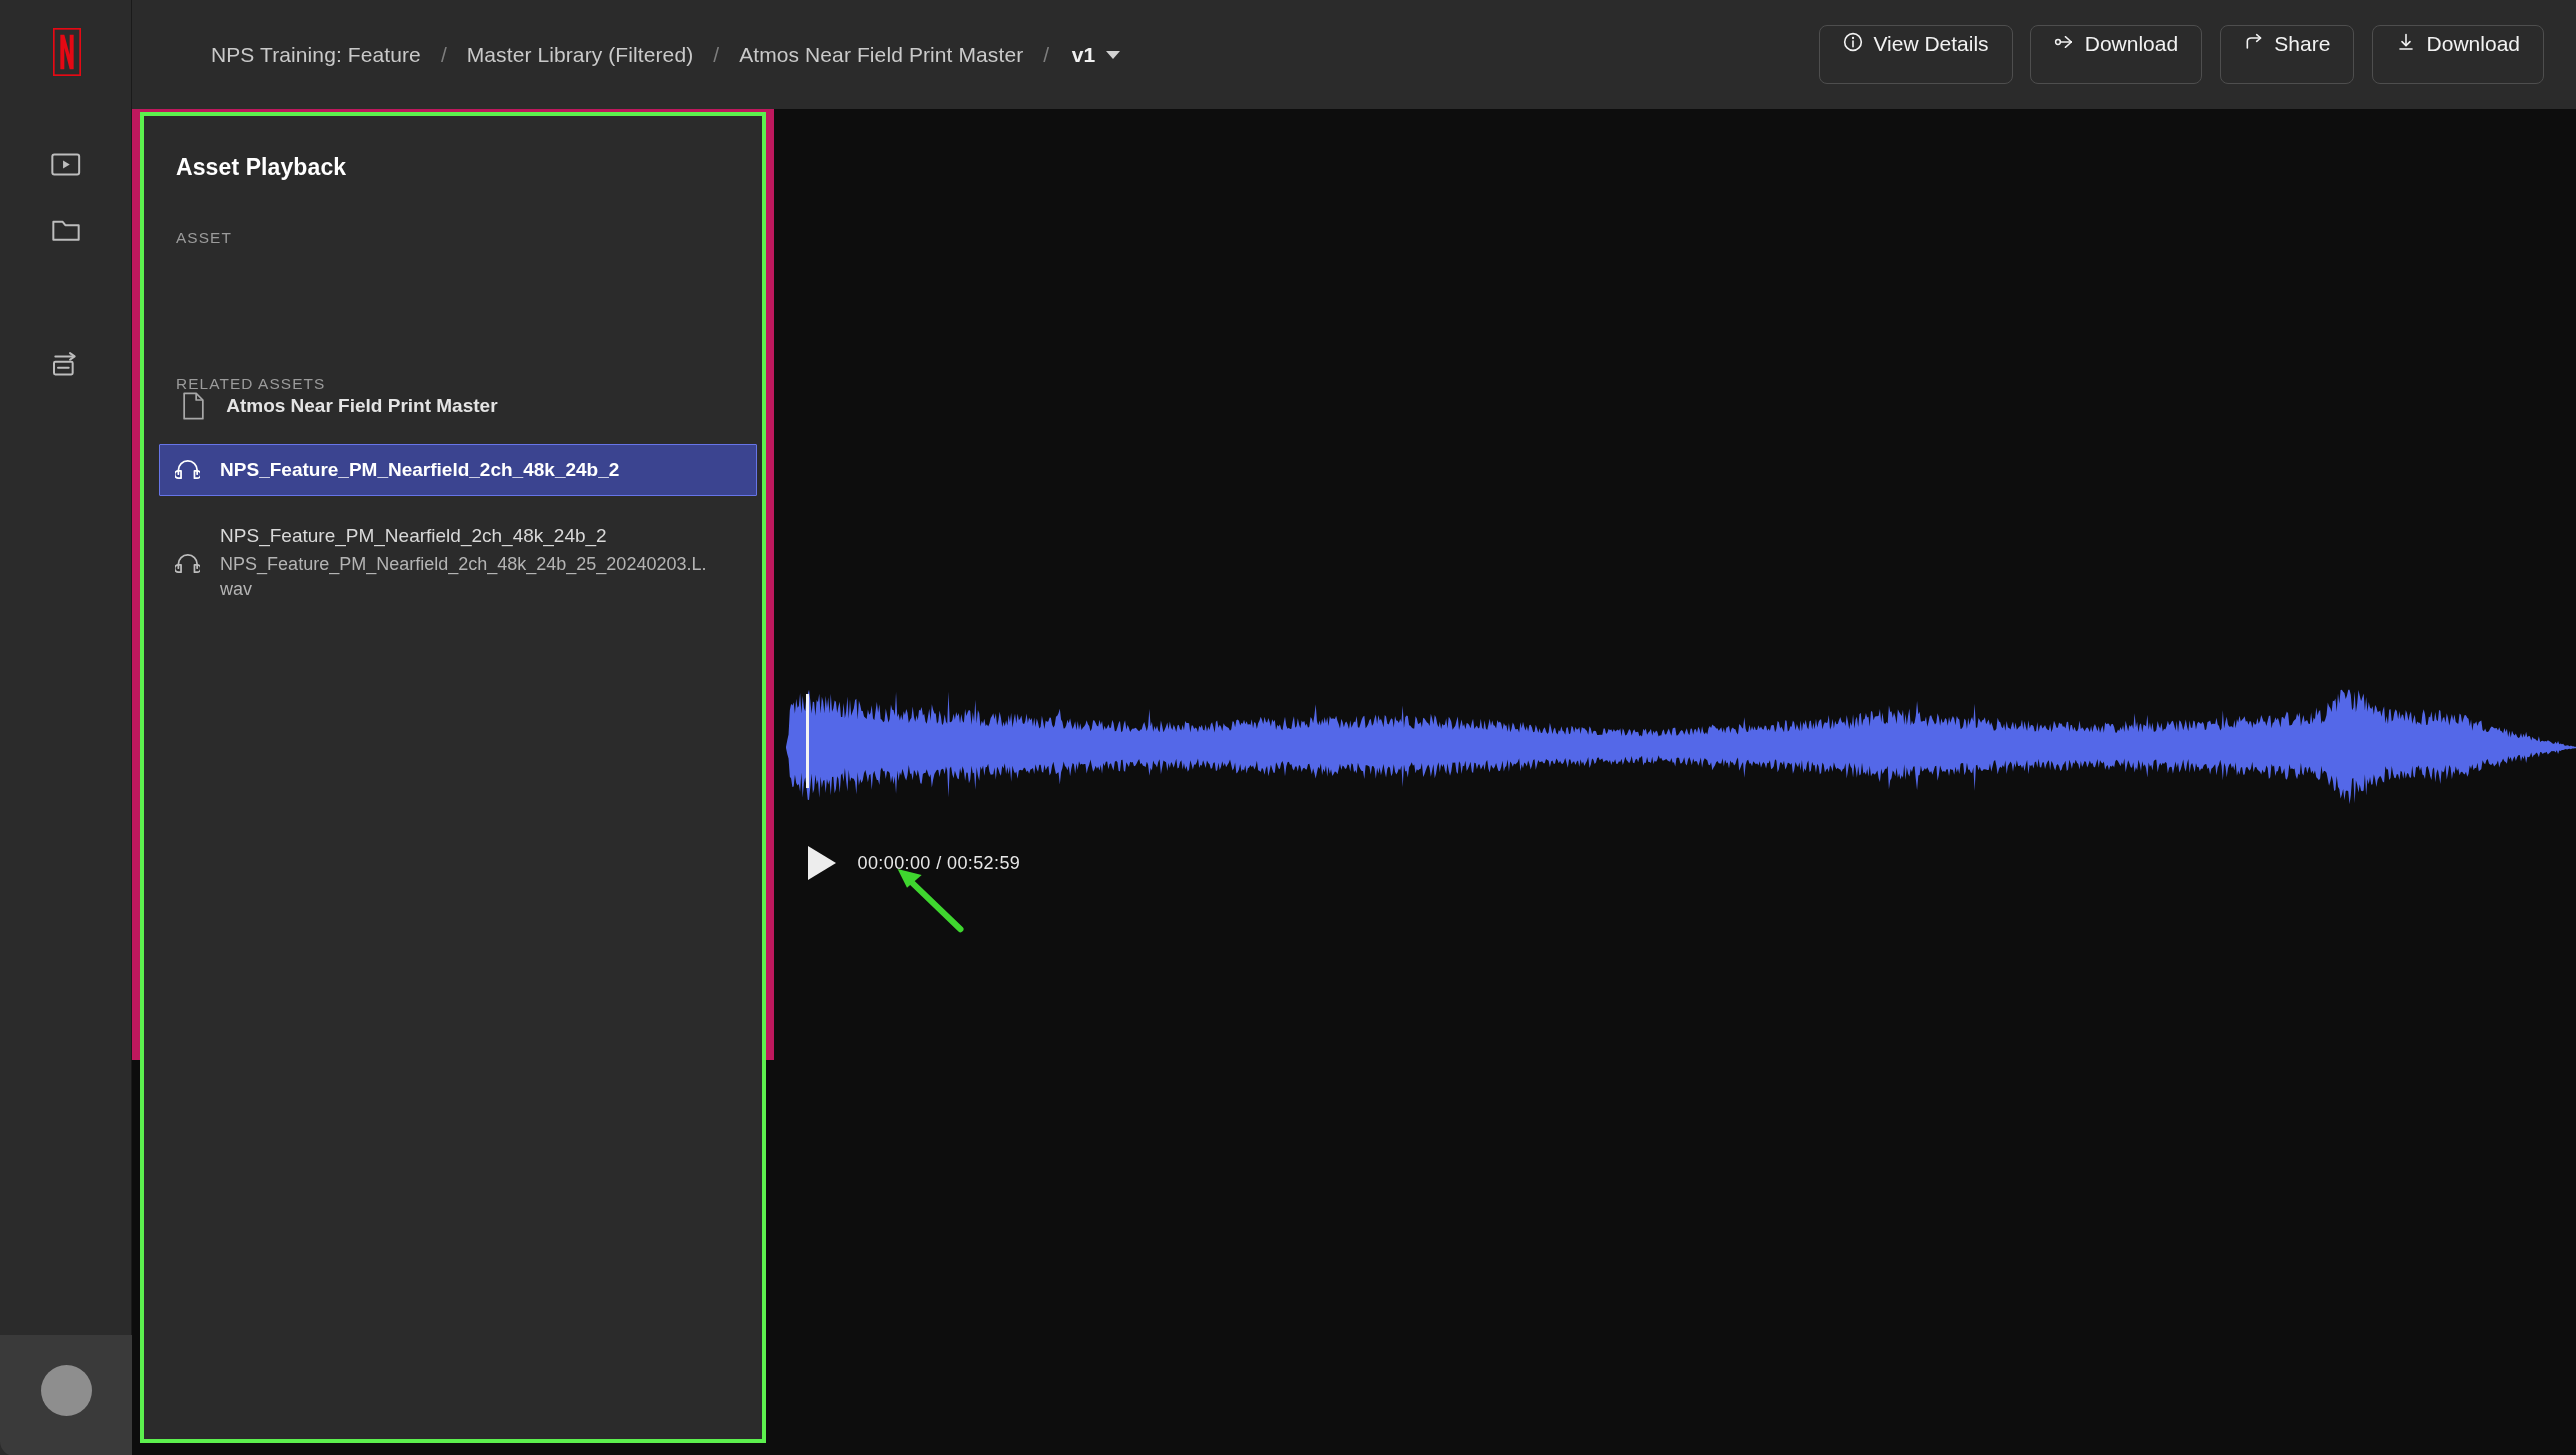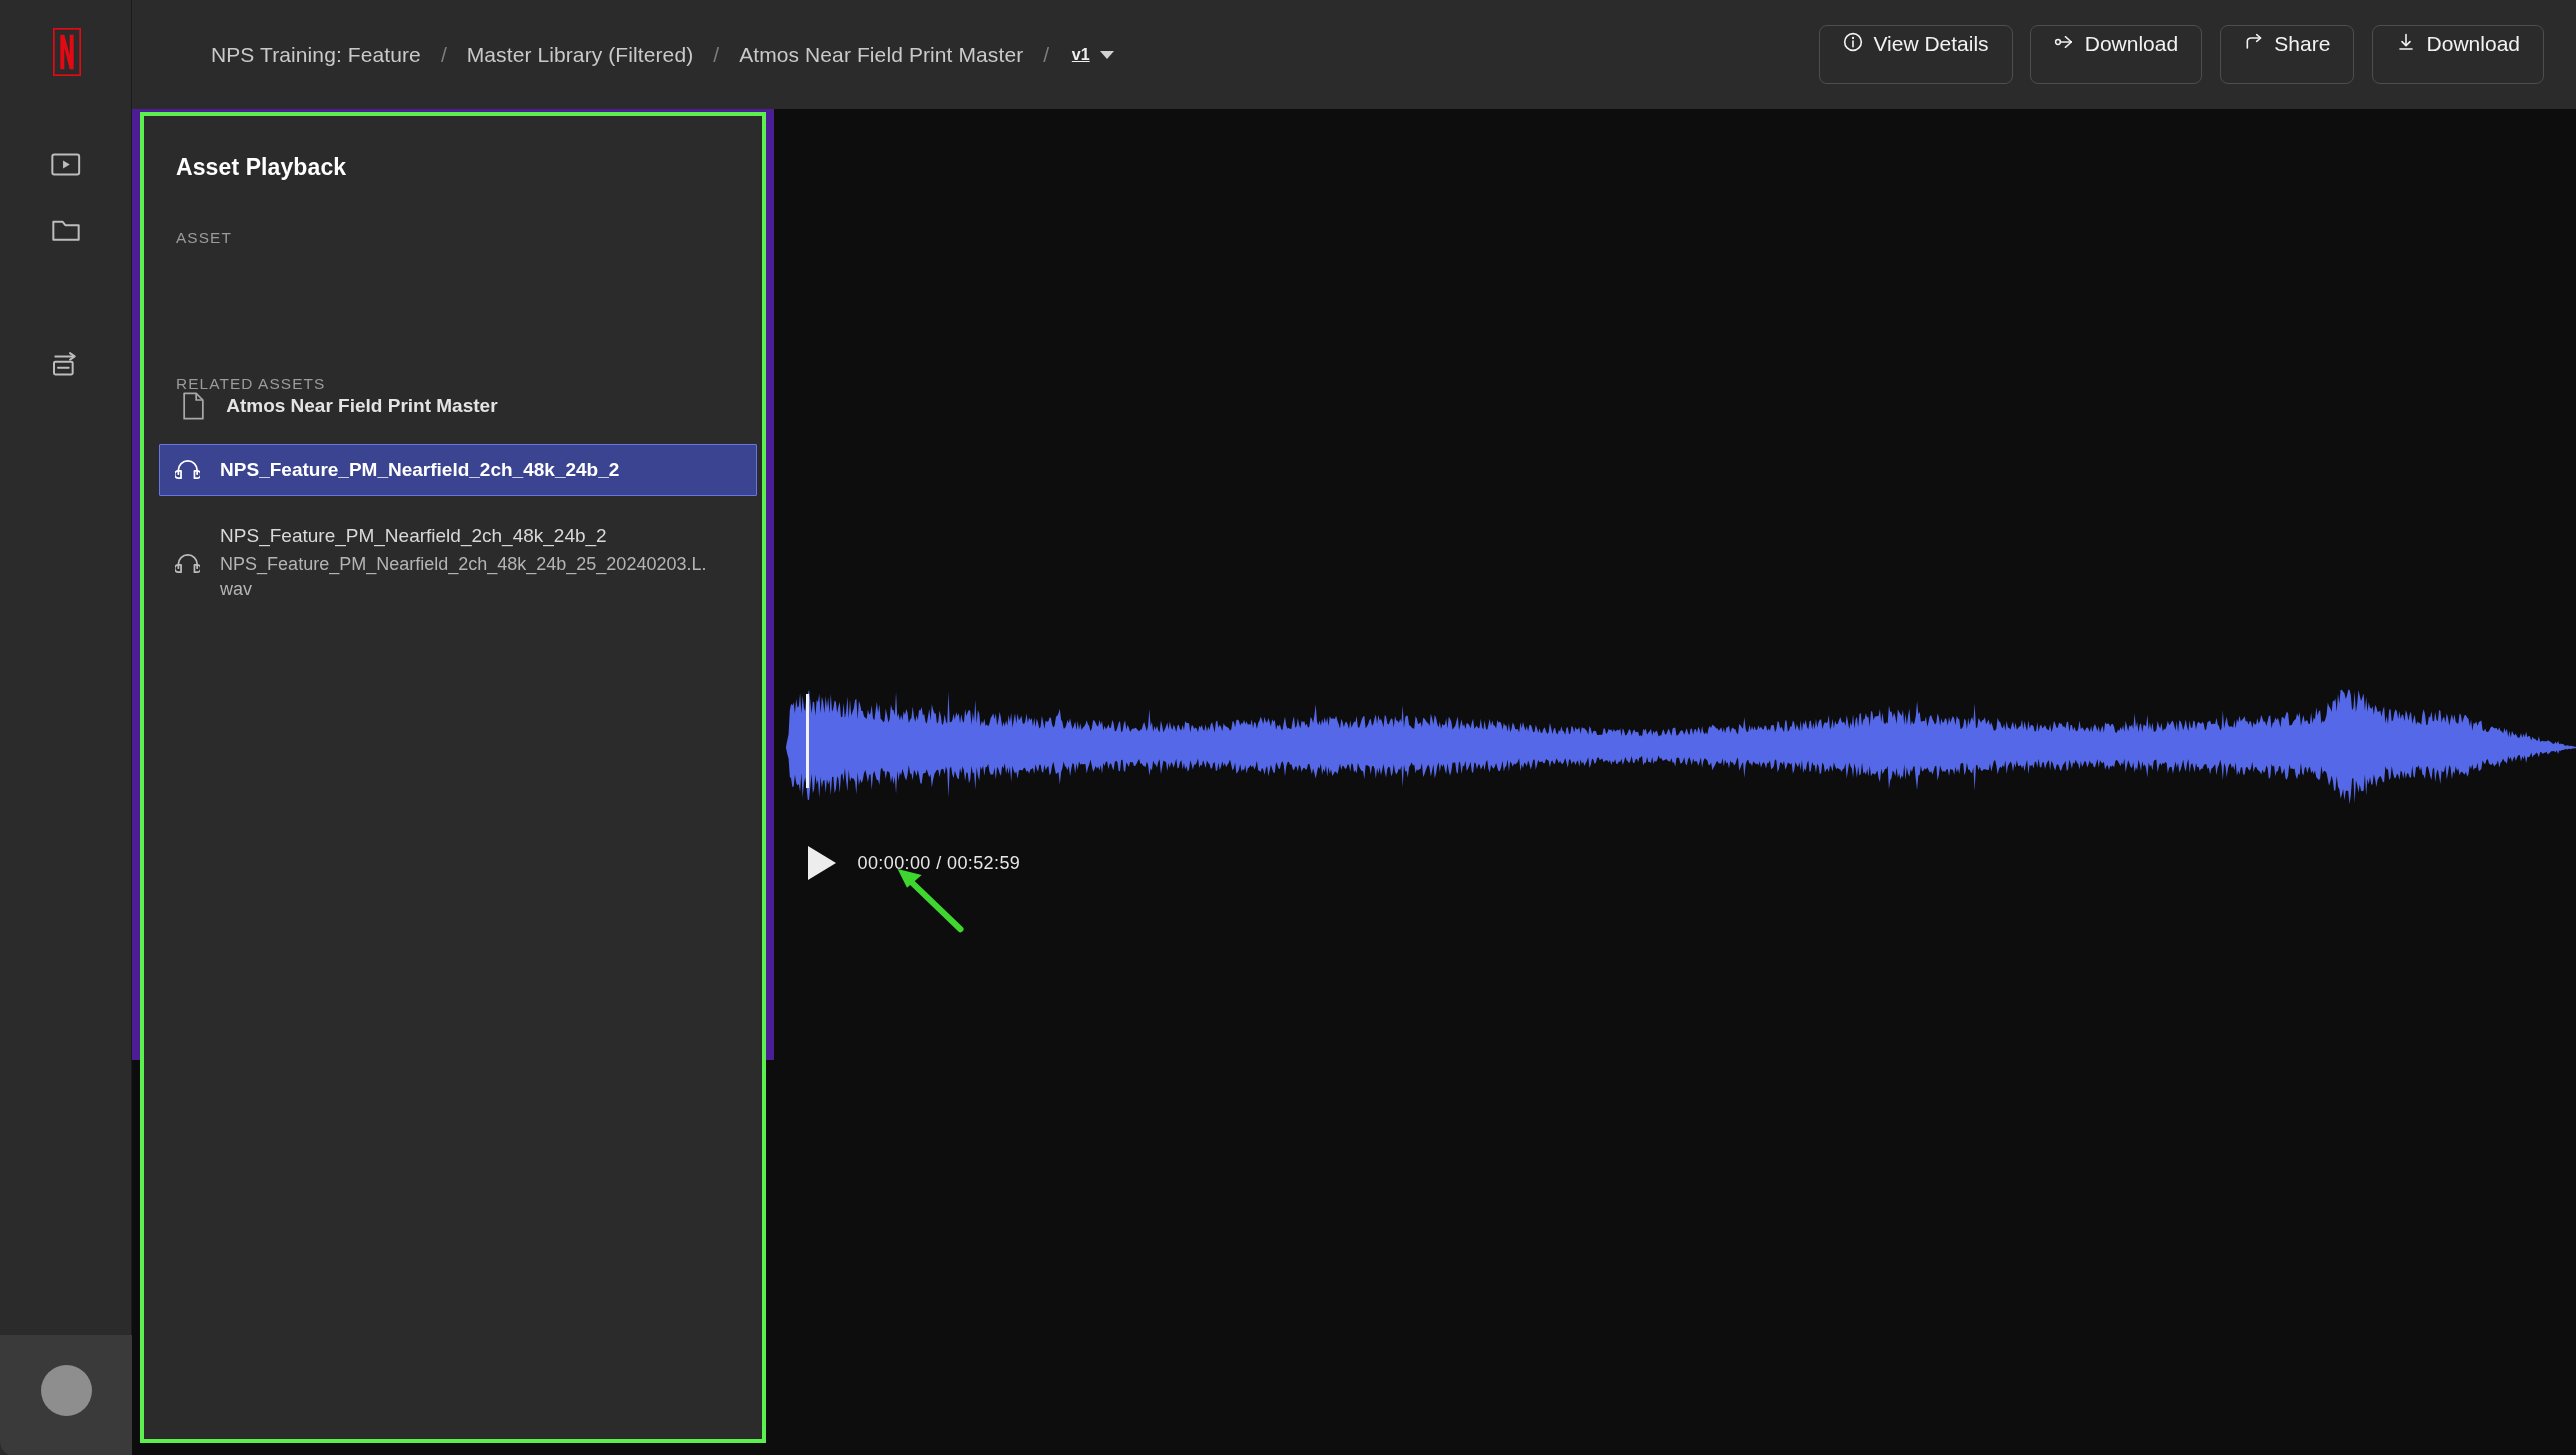--- a/index.html
+++ b/index.html
@@ -2,21 +2,21 @@
 <html style="font-size:10.7px"><head>
 <meta charset="utf-8">
 <style>
   * { box-sizing: border-box; margin: 0; padding: 0; }
   html, body {
     width: 2576px; height: 1456px;
     background: #0d0d0d;
     font-family: "Liberation Sans", sans-serif;
     overflow: hidden;
   }
-  #app { position: relative; width: 2576px; height: 1060px; background: #4c1d95; }
+  #app { position: relative; width: 2576px; height: 1060px; background: #be185d; }
 
   
   .rail {
     position: absolute; left: 0; top: 0; width: 132px; height: 1456px;
     background: #2b2b2b;
     border-right: 0.7px solid #1a1a1a;
   }
   .rail-logo {
     position: absolute; left: 48px; top: 24px; width: 38px; height: 56px;
     display: flex; align-items: center; justify-content: center;
@@ -49,21 +49,21 @@
     display: flex; align-items: center; gap: 0;
   }
   .crumb {
     font-size: 21px; color: #c9c9c9; letter-spacing: 0.1px; white-space: nowrap;
   }
   .crumb.last { color: #c9c9c9; }
   .crumb-sep {
     font-size: 21px; color: #7d7d7d; padding: 0 20px;
   }
   .version-wrap { display: flex; align-items: center; gap: 10.7px; margin-left: 2.7px; }
-  .version-label { font-size: 16px; color: #f0f0f0; font-weight: 600; text-decoration: underline; }
+  .version-label { font-size: 21px; color: #f0f0f0; font-weight: 600; }
   .caret {
     width: 0; height: 0;
     border-left: 7.4px solid transparent;
     border-right: 7.4px solid transparent;
     border-top: 8px solid #d2d2d2;
   }
   .actions {
     position: absolute; right: 32px; top: 0; height: 109px;
     display: flex; align-items: center; gap: 17.5px;
   }

